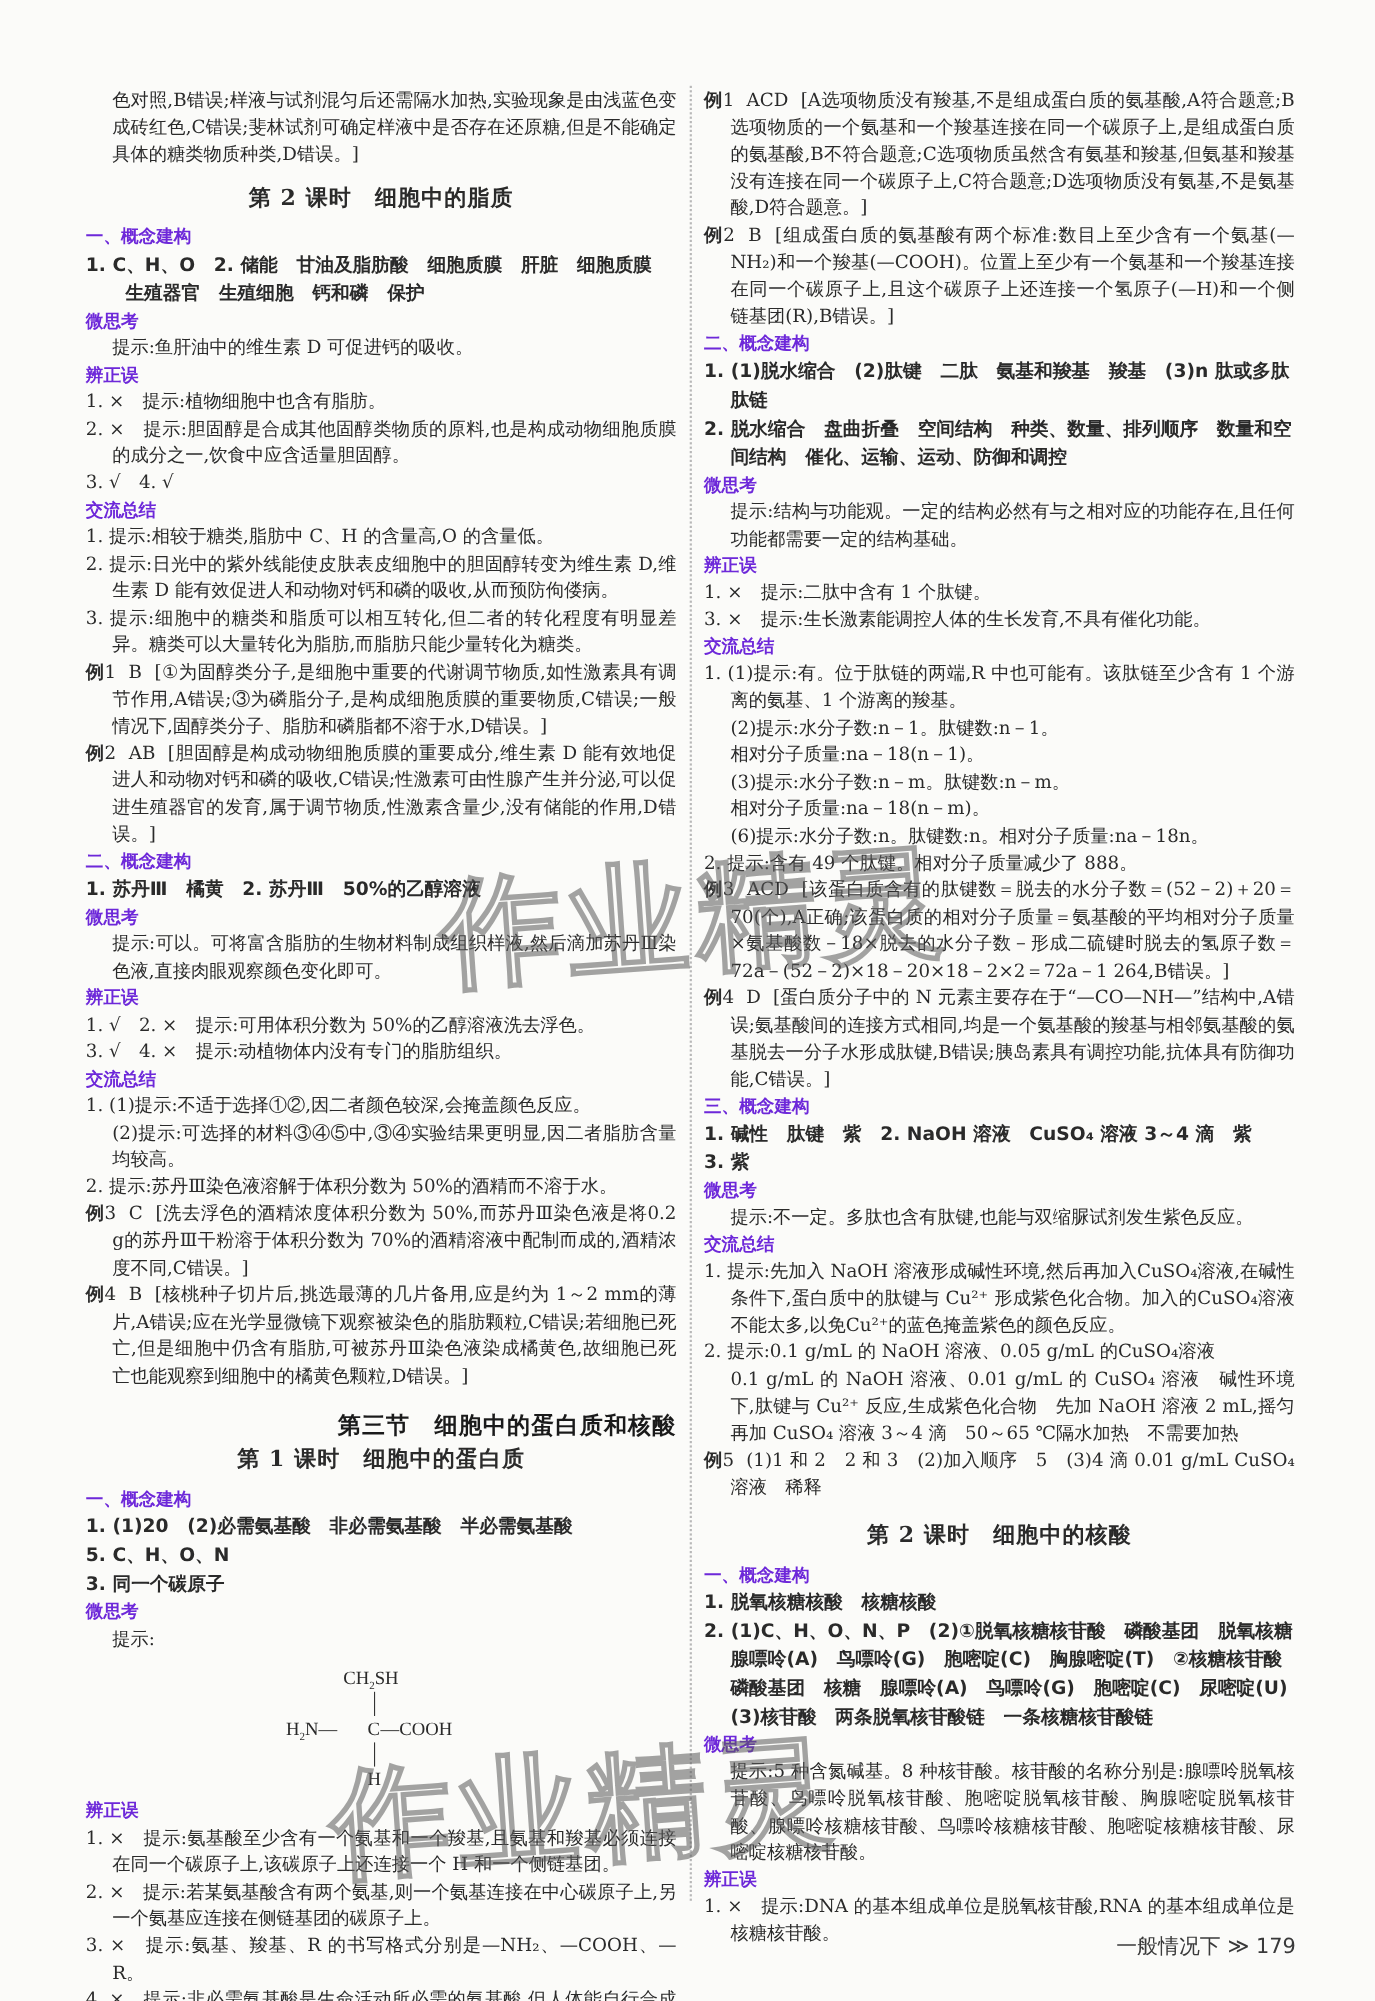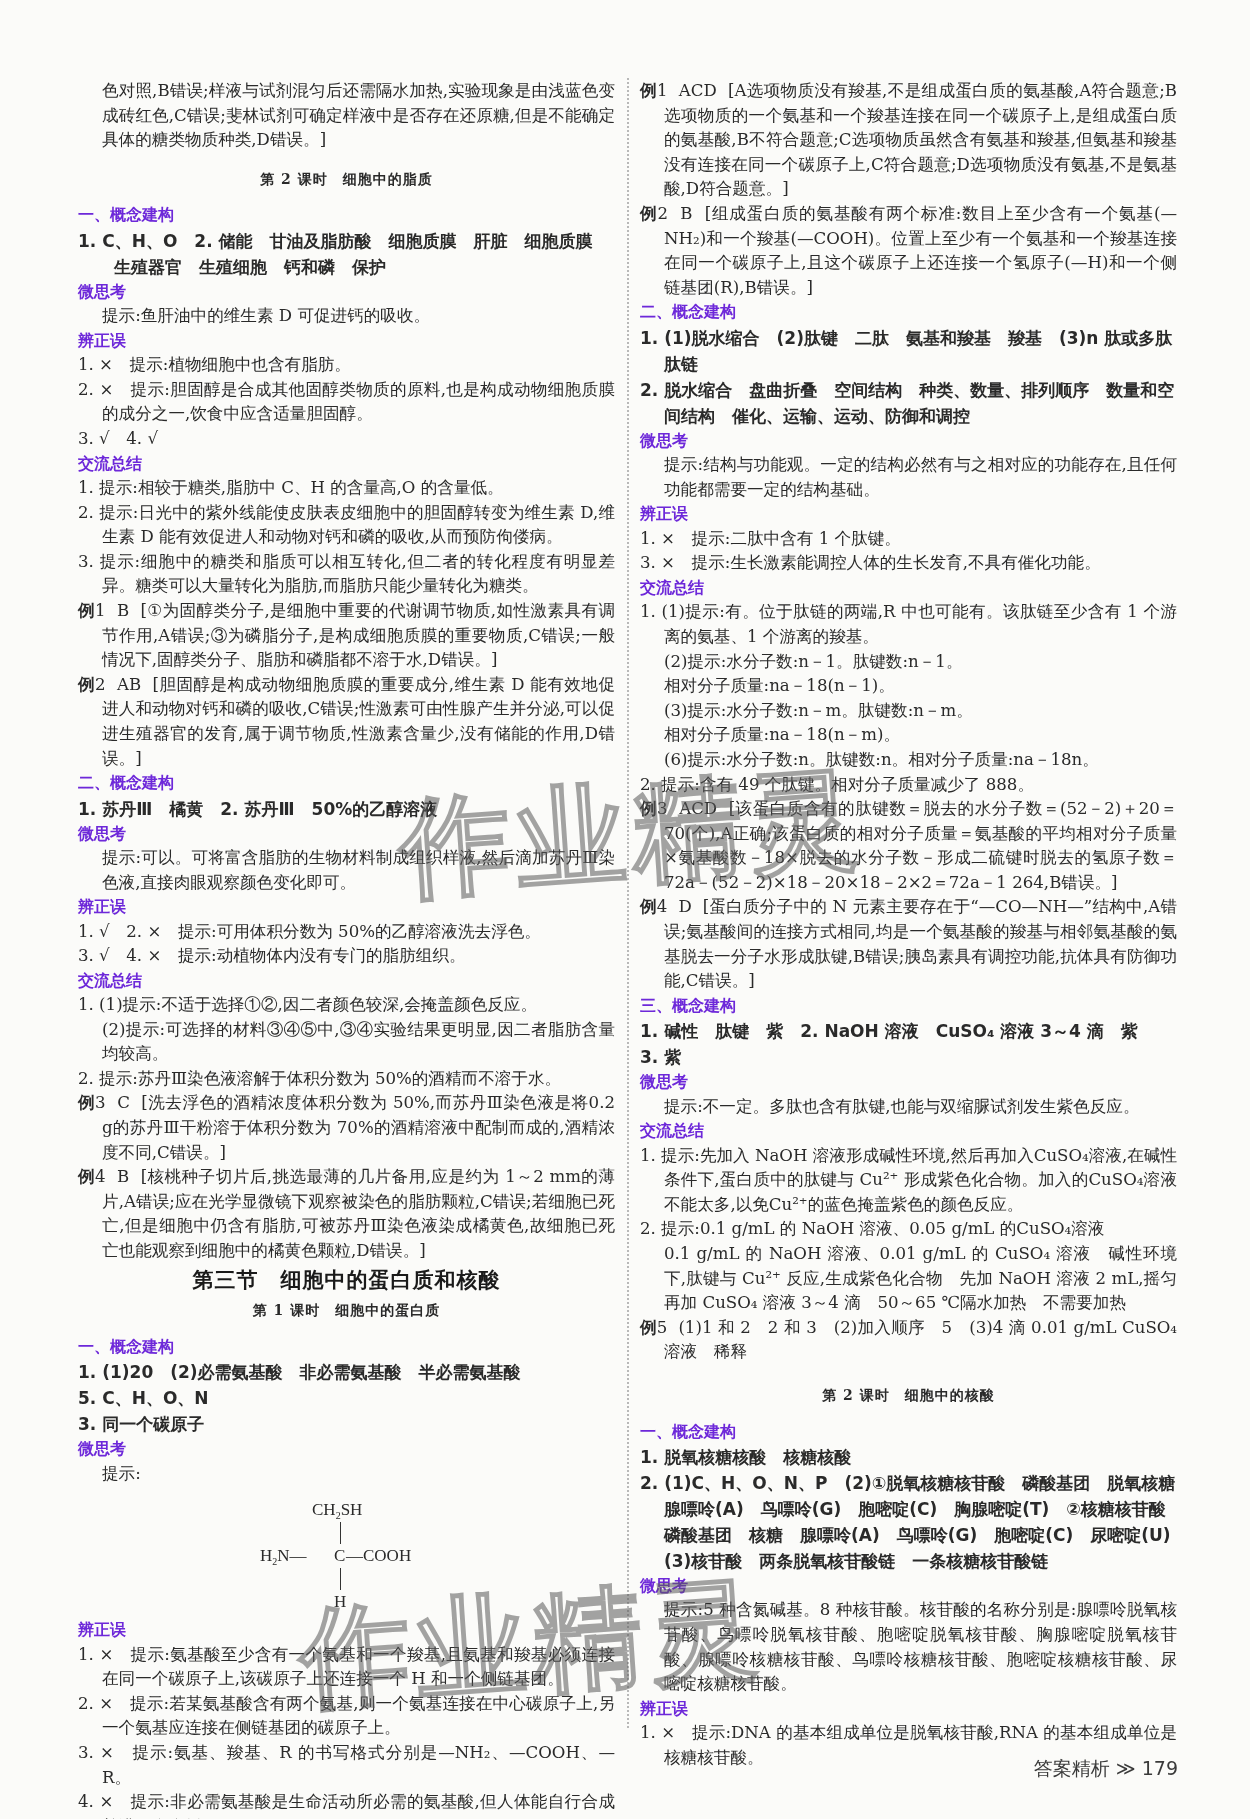--- a/index.html
+++ b/index.html
@@ -9,22 +9,22 @@
   }
   .col { position:absolute; top:79px; width:537px; font-size:16.6px; line-height:24.6px; }
   .col.left { left:78px; }
   .col.right { left:640px; }
   .divider { position:absolute; left:627px; top:78px; height:1650px; border-left:2px dotted #b8b8b8; }
   .p { margin:0; text-align:justify; }
   .hang { padding-left:24px; text-indent:-24px; }
   .ind { padding-left:24px; }
   .hdr { font-family:"DejaVu Sans","Liberation Sans",sans-serif; font-weight:bold; font-size:16px; margin:0; line-height:24.4px; color:#6d28d9; }
   .sub { font-family:"DejaVu Sans","Liberation Sans",sans-serif; font-size:17px; line-height:26px; margin:0;font-weight:bold; }
-  .lesson { text-align:center; font-weight:bold; font-size:14px; margin:14px 0 12px; letter-spacing:1px; }
-  .section { text-align:center; font-family:"DejaVu Sans","Liberation Sans",sans-serif; font-size:21px; font-weight:bold; margin:4px 0 6px; letter-spacing:1px; color:#1a1a1a; }
+  .lesson { text-align:center; font-weight:bold; font-size:20px; margin:14px 0 12px; letter-spacing:1px; }
+  .section { text-align:right; font-family:"DejaVu Sans","Liberation Sans",sans-serif; font-size:21px; font-weight:bold; margin:20px 0 6px; letter-spacing:1px; color:#1a1a1a; }
   .ex { font-family:"DejaVu Sans","Liberation Sans",sans-serif; font-weight:bold; }
   .formula { position:relative; height:132px; font-family:"Liberation Serif",serif; font-size:17px; }
   .formula span { position:absolute; }
   .vbar { position:absolute; width:1px; background:#333; }
   .footer { position:absolute; right:72px; top:1756px; font-size:19px; color:#3a3a3a; font-family:"DejaVu Sans","Liberation Sans",sans-serif; }
   .watermark { position:absolute; font-family:"DejaVu Sans","Liberation Sans",sans-serif; font-weight:bold; color:transparent; -webkit-text-stroke:1.4px rgba(90,90,90,0.55); pointer-events:none; letter-spacing:6px; transform:rotate(-4deg); }
   sub, sup { font-size:10px; line-height:0; }
 </style>
 </head>
 <body>
@@ -153,16 +153,16 @@
 
   <p class="hdr">辨正误</p>
   <p class="p hang">1. ×　提示:DNA 的基本组成单位是脱氧核苷酸,RNA 的基本组成单位是核糖核苷酸。</p>
 
 </div>
 
 <div class="watermark" style="left:400px;top:760px;font-size:110px;">作业精灵</div>
 <div class="watermark" style="left:300px;top:1570px;font-size:110px;">作业精灵</div>
 
 <div class="footer">
-  <span>答案精析</span>
+  <span>一般情况下</span>
   <span>≫</span>
   <span>179</span>
 </div>
 
 </body></html>

